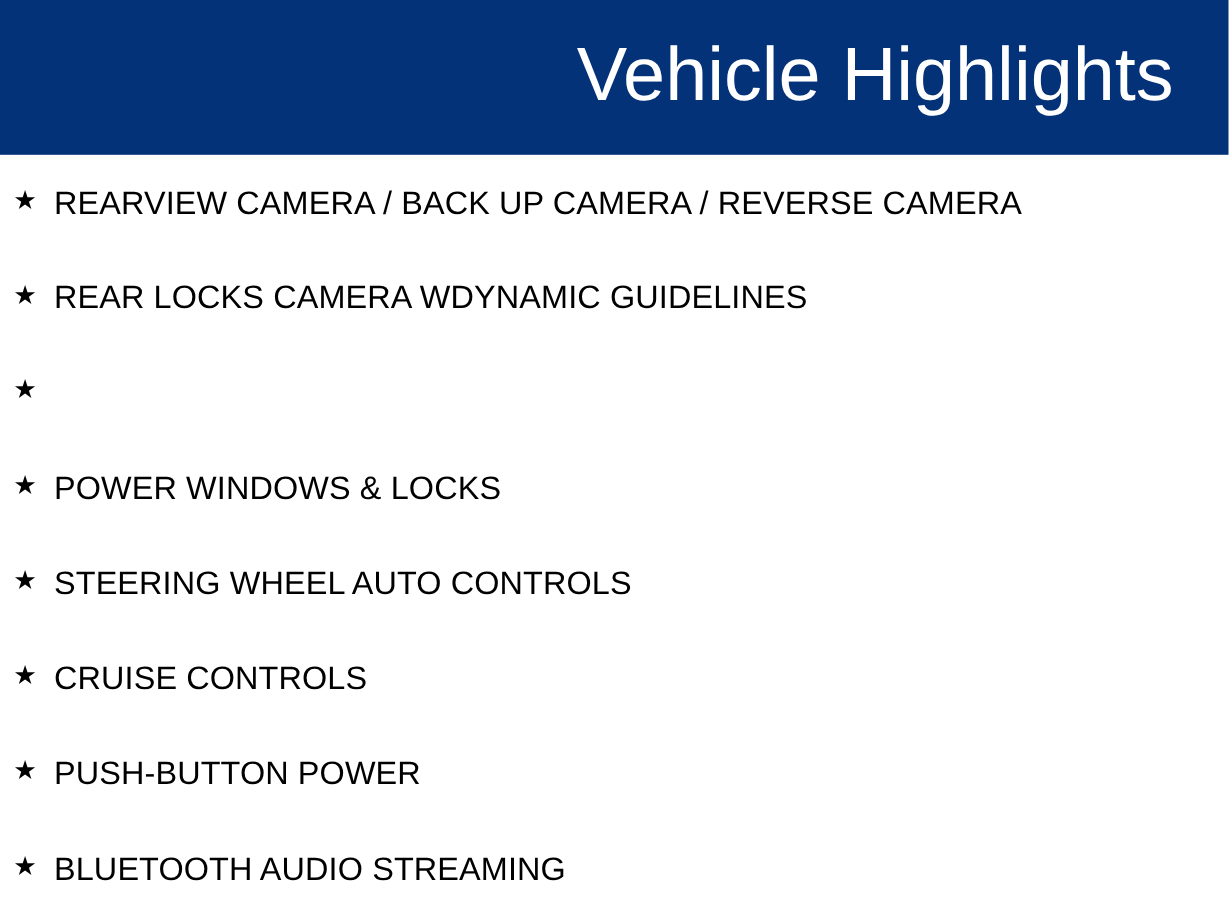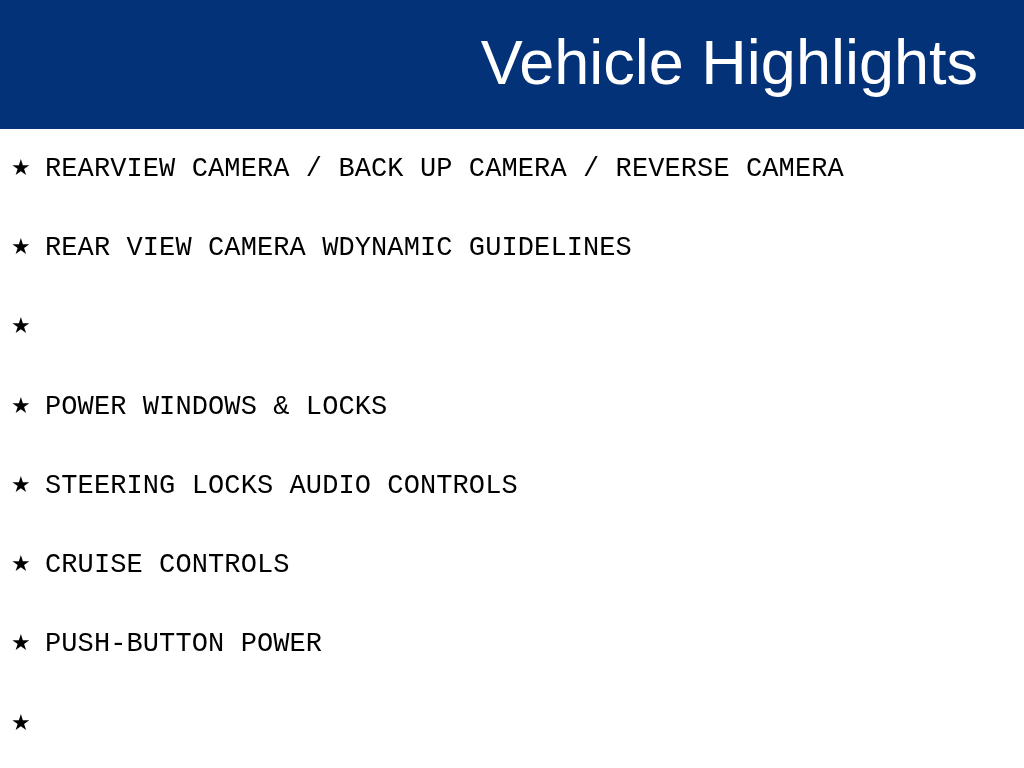--- a/index.html
+++ b/index.html
@@ -68,21 +68,21 @@
     font-family: "DejaVu Sans", sans-serif;
     font-size: 22px;
     line-height: 1;
     color: #000000;
     text-align: left;
     margin-top: -2px;
   }
   .highlight-label {
     flex: 1 1 auto;
     margin-left: 14px;
-    font-family: Liberation Mono, monospace;
+    font-family: Liberation Sans, sans-serif;
     font-size: 27px;
     font-weight: 400;
     line-height: 32px;
     color: #000000;
     letter-spacing: 0.1px;
     white-space: nowrap;
   }
 </style>
 </head>
 <body>
@@ -95,46 +95,47 @@
 
   <ul class="highlights-list">
 
     <li class="highlight-item">
       <span class="bullet-star">★</span>
       <span class="highlight-label">REARVIEW CAMERA / BACK UP CAMERA / REVERSE CAMERA</span>
     </li>
 
     <li class="highlight-item">
       <span class="bullet-star">★</span>
-      <span class="highlight-label">REAR VIEW CAMERA WDYNAMIC GUIDELINES</span>
+      <span class="highlight-label">REAR LOCKS CAMERA WDYNAMIC GUIDELINES</span>
     </li>
 
     <li class="highlight-item">
       <span class="bullet-star">★</span>
     </li>
 
     <li class="highlight-item">
       <span class="bullet-star">★</span>
       <span class="highlight-label">POWER WINDOWS &amp; LOCKS</span>
     </li>
 
     <li class="highlight-item">
       <span class="bullet-star">★</span>
-      <span class="highlight-label">STEERING LOCKS AUDIO CONTROLS</span>
+      <span class="highlight-label">STEERING WHEEL AUTO CONTROLS</span>
     </li>
 
     <li class="highlight-item">
       <span class="bullet-star">★</span>
       <span class="highlight-label">CRUISE CONTROLS</span>
     </li>
 
     <li class="highlight-item">
       <span class="bullet-star">★</span>
       <span class="highlight-label">PUSH-BUTTON POWER</span>
     </li>
 
     <li class="highlight-item">
       <span class="bullet-star">★</span>
+      <span class="highlight-label">BLUETOOTH AUDIO STREAMING</span>
     </li>
 
   </ul>
 
 </div>
 
 </body></html>

